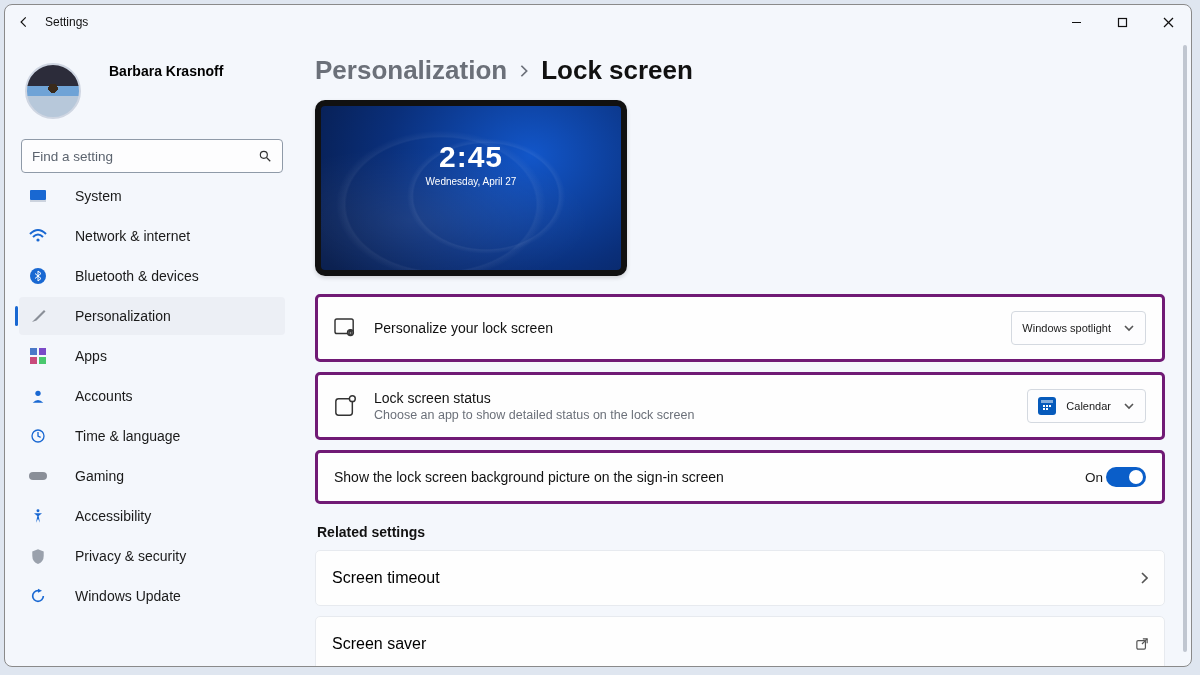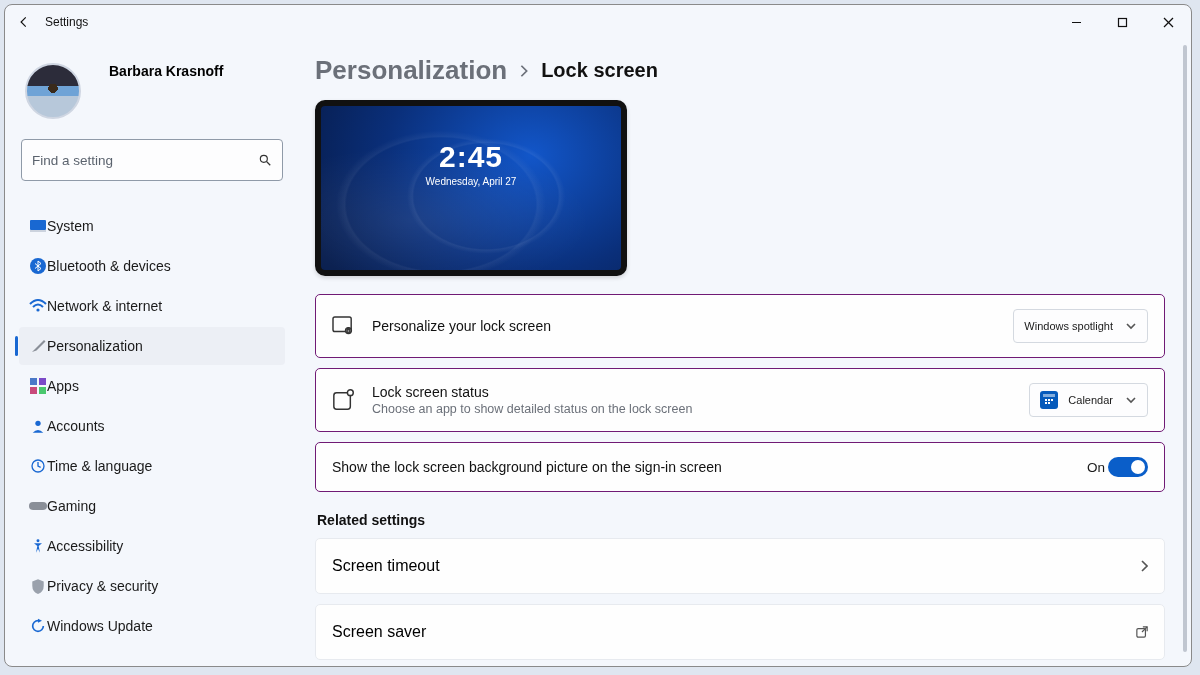--- a/index.html
+++ b/index.html
@@ -26,63 +26,63 @@
   .avatar {
     width: 56px; height: 56px; border-radius: 50%;
     background:
       radial-gradient(circle at 50% 45%, #3a2a1a 0 12%, transparent 12%),
       linear-gradient(180deg,#2c2c3a 0 40%,#6fa3d6 40% 60%,#b7c8da 60%);
     border: 2px solid #cfd6e2;
   }
   .profile-name { font-weight:600; font-size:14px; }
   .searchbox {
     display:flex; align-items:center; justify-content:space-between;
-    height: 42px; border:1px solid #8f9aa8; border-radius:4px; background:#fdfdfe;
-    padding:16px 10px; margin: 2px 2px 22px 2px; font-size:13.5px; color:#5b636e;
+    height: 34px; border:1px solid #8f9aa8; border-radius:4px; background:#fdfdfe;
+    padding:16px 10px; margin: 2px 2px 0 2px; font-size:13.5px; color:#5b636e;
   }
   .nav { display:flex; flex-direction:column; gap:2px; }
   .nav-item {
-    display:flex; align-items:center; gap:0;
+    display:flex; align-items:center; gap:28px;
     height:38px; padding:0 10px; border-radius:4px;
     font-size:14px; color:#1a1a1a;
   }
   .nav-item .nicon { width:18px; height:18px; display:flex; align-items:center; justify-content:center; }
   .nav-item.selected { background:#eceff5; position:relative; }
   .nav-item.selected::before {
     content:""; position:absolute; left:-4px; top:9px; bottom:9px; width:3px;
     background:#1968d2; border-radius:2px;
   }
   .main { flex:1; padding: 16px 26px 0 20px; overflow-y:auto; position:relative; }
   .scrollbar {
     position:absolute; right:4px; top:6px; bottom:14px; width:4px;
     background:#c0c6d0; border-radius:2px;
   }
   .breadcrumb { display:flex; align-items:center; gap:12px; margin-bottom:14px; }
   .bc-parent { font-size:26px; color:#6b7079; font-weight:600; }
   .bc-sep { font-size:18px; color:#6b7079; }
-  .bc-current { font-size:20px; font-weight:600; color:#111; }
+  .bc-current { font-size:26px; font-weight:600; color:#111; }
   .preview {
     width:312px; height:176px; border-radius:10px; border:6px solid #111;
     background:
       radial-gradient(120% 90% at 30% 70%, rgba(255,255,255,0.08), transparent 50%),
       radial-gradient(80% 120% at 70% 30%, #1256c9, #0a2f7a 60%, #071d4e);
     position:relative; overflow:hidden; margin-bottom:18px;
     box-shadow: 0 2px 4px rgba(0,0,0,0.15);
   }
   .preview::after{
     content:""; position:absolute; inset:0;
     background:
       radial-gradient(60% 80% at 55% 55%, rgba(30,90,200,0.0), rgba(30,90,200,0.0) 40%, rgba(255,255,255,0.06) 41%, rgba(255,255,255,0.0) 44%),
       radial-gradient(70% 90% at 40% 60%, rgba(20,70,180,0.0), rgba(20,70,180,0.0) 45%, rgba(255,255,255,0.05) 46%, rgba(255,255,255,0) 50%);
   }
   .preview .clock { position:absolute; left:0; right:0; top:34px; text-align:center; color:#fff; }
   .preview .time { font-size:30px; font-weight:600; letter-spacing:1px; }
   .preview .date { font-size:10px; margin-top:2px; font-weight:500; }
   .card {
-    background:#fefefe; border:1px solid #701a75; border-radius:5px;
+    background:#fefefe; border:3px solid #701a75; border-radius:5px;
     padding:14px 16px; margin-bottom:10px;
     display:flex; align-items:center; gap:18px;
     font-size:14px; color:#1a1a1a;
   }
   .card .cicon { width:22px; height:22px; flex-shrink:0; display:flex; align-items:center; justify-content:center; color:#333;}
   .card .ct { flex:1; }
   .card .title { font-size:14px; color:#111; }
   .card .sub { font-size:12.5px; color:#6b7079; margin-top:2px; }
   .select {
     display:flex; align-items:center; gap:10px;
@@ -162,36 +162,36 @@
           <span class="nicon">
               <svg width="18" height="14">
                 <rect x="1" y="1" width="16" height="10" rx="1" fill="#1968d2"></rect>
                 <rect x="1" y="11" width="16" height="2" fill="#ccd3de"></rect>
               </svg>
             </span>
           <span>System</span>
         </div>
         <div class="nav-item">
           <span class="nicon">
-              <svg width="16" height="16">
-                <circle cx="8" cy="8" r="8" fill="#1968d2"></circle>
-                <path d="M8 3 L11 5.5 L8 8 L11 10.5 L8 13 V3 M5 5.5 L8 8 M5 10.5 L8 8" stroke="#fff" stroke-width="1" fill="none"></path>
-              </svg>
-            </span>
-          <span>Bluetooth &amp; devices</span>
-        </div>
-        <div class="nav-item">
-          <span class="nicon">
               <svg width="18" height="14" viewBox="0 0 18 14">
                 <path d="M1 5 Q9 -3 17 5" stroke="#1968d2" stroke-width="2" fill="none"></path>
                 <path d="M4 8 Q9 3 14 8" stroke="#1968d2" stroke-width="2" fill="none"></path>
                 <circle cx="9" cy="11" r="1.6" fill="#1968d2"></circle>
               </svg>
             </span>
           <span>Network &amp; internet</span>
+        </div>
+        <div class="nav-item">
+          <span class="nicon">
+              <svg width="16" height="16">
+                <circle cx="8" cy="8" r="8" fill="#1968d2"></circle>
+                <path d="M8 3 L11 5.5 L8 8 L11 10.5 L8 13 V3 M5 5.5 L8 8 M5 10.5 L8 8" stroke="#fff" stroke-width="1" fill="none"></path>
+              </svg>
+            </span>
+          <span>Bluetooth &amp; devices</span>
         </div>
         <div class="nav-item selected">
           <span class="nicon">
               <svg width="18" height="18" viewBox="0 0 24 24">
                 <path d="M4 20 L8 16 L20 4 L22 6 L10 18 L4 20 Z" fill="#8a8f98"></path>
               </svg>
             </span>
           <span>Personalization</span>
         </div>
         <div class="nav-item">

